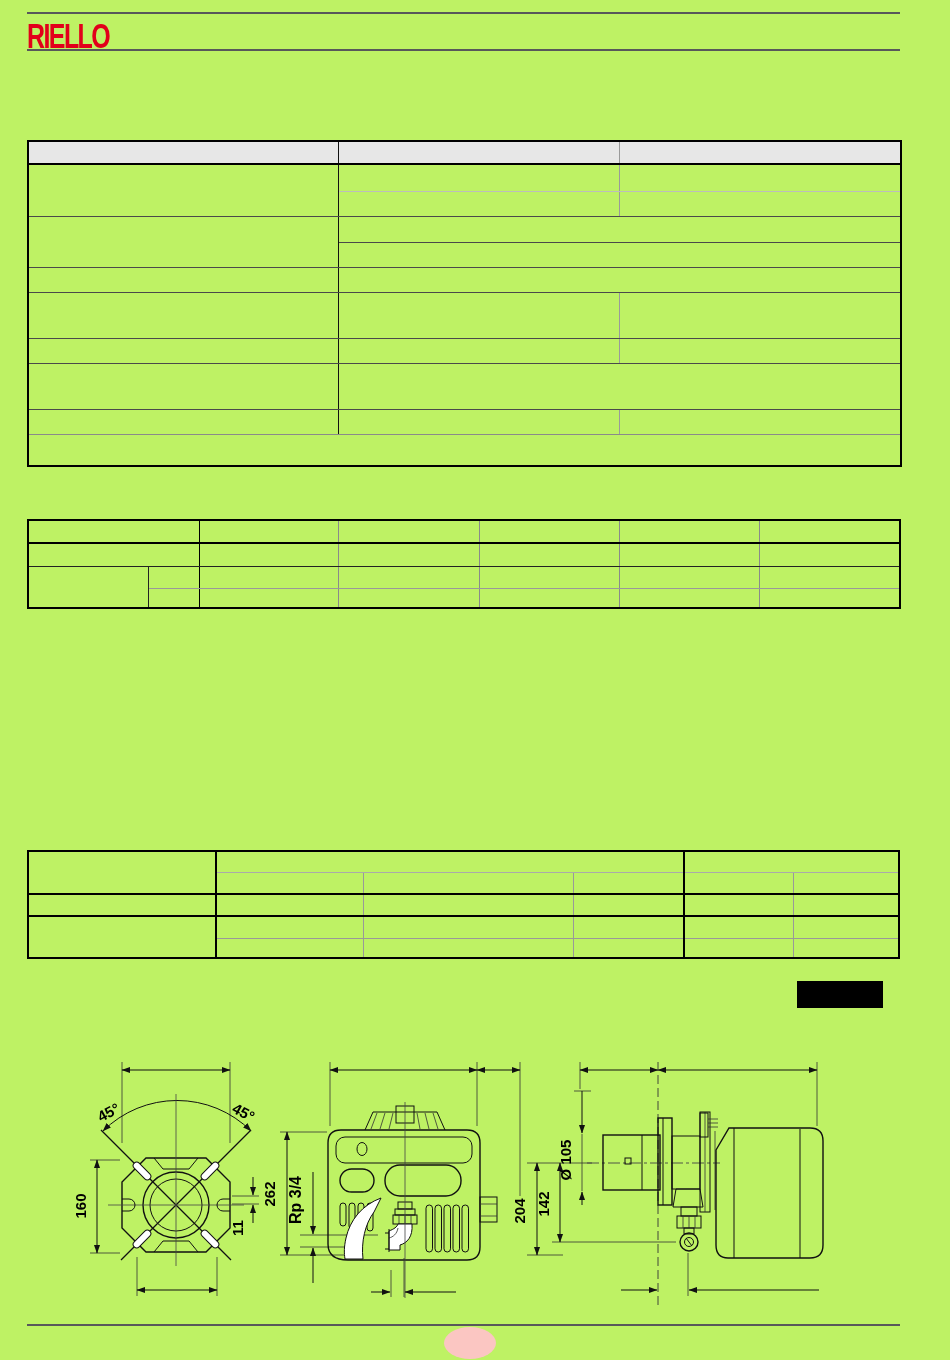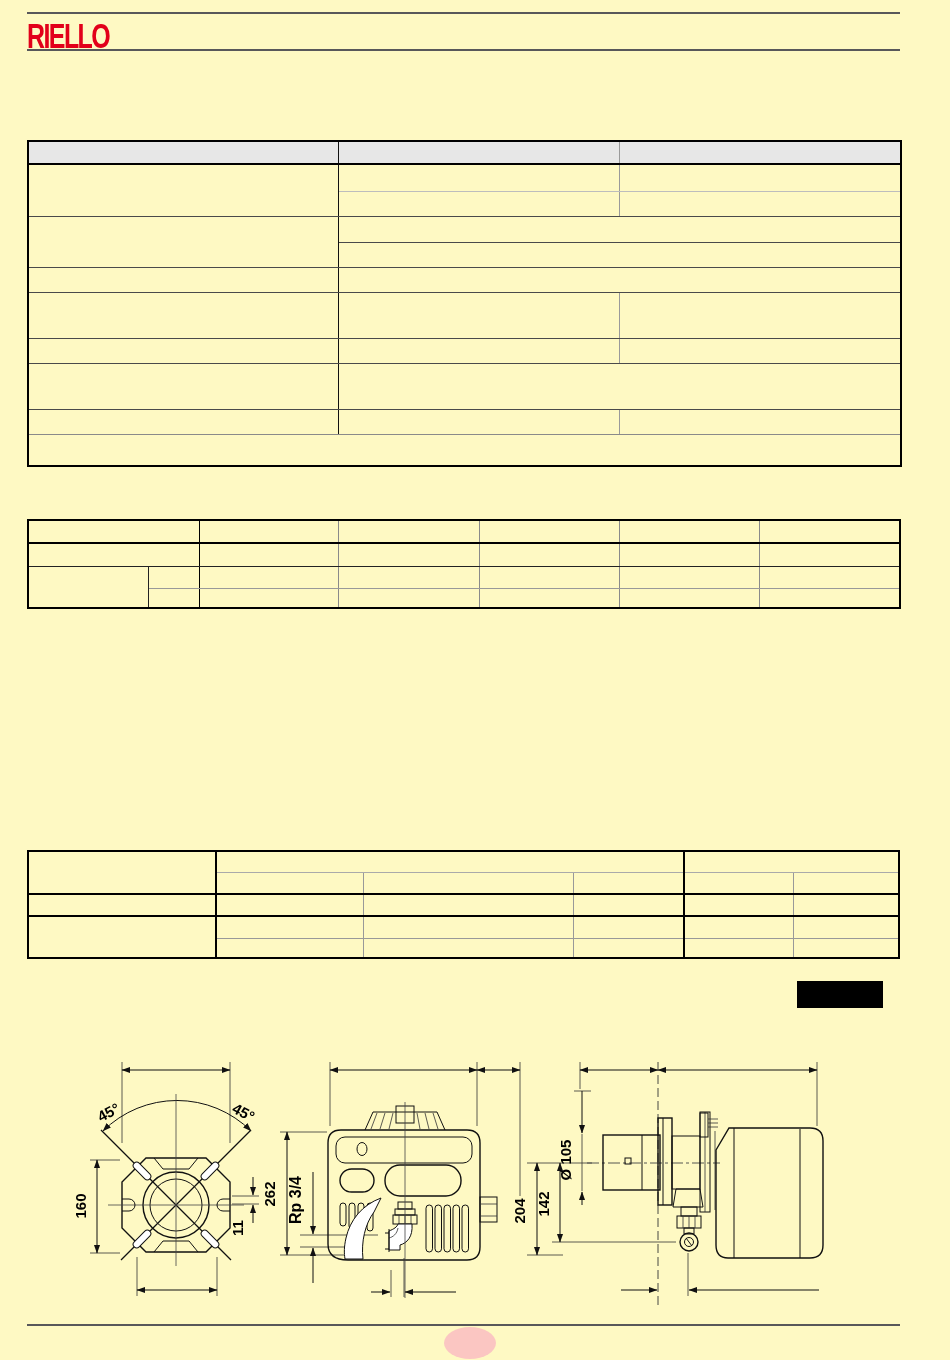--- a/index.html
+++ b/index.html
@@ -1,16 +1,16 @@
 <!DOCTYPE html>
 <html><head>
 <meta charset="utf-8">
 <style>
   html,body{margin:0;padding:0;background:#fff;}
-  .page{position:relative;width:950px;height:1360px;background:#fef9c3;overflow:hidden;
+  .page{position:relative;width:950px;height:1360px;background:#bef264;overflow:hidden;
         font-family:"Liberation Sans",sans-serif;}
   .rule{position:absolute;left:27px;width:873px;height:0;border-top:2px solid #58585a;}
   .logo{position:absolute;left:27px;top:17px;color:#e2001a;font-weight:bold;font-size:32px;
         letter-spacing:-2px;transform:scaleX(0.78) scaleY(1.08);transform-origin:left top;
         white-space:nowrap;}
   table.t{position:absolute;border-collapse:collapse;table-layout:fixed;border:2px solid #000;}
   table.t td{border:1px solid #4a4a4a;padding:0;}
   
   #t1 .hdr{background:#e7e7e7;border-bottom:2.5px solid #000;}
   #t1 .c1{border-right:1.8px solid #111;}

